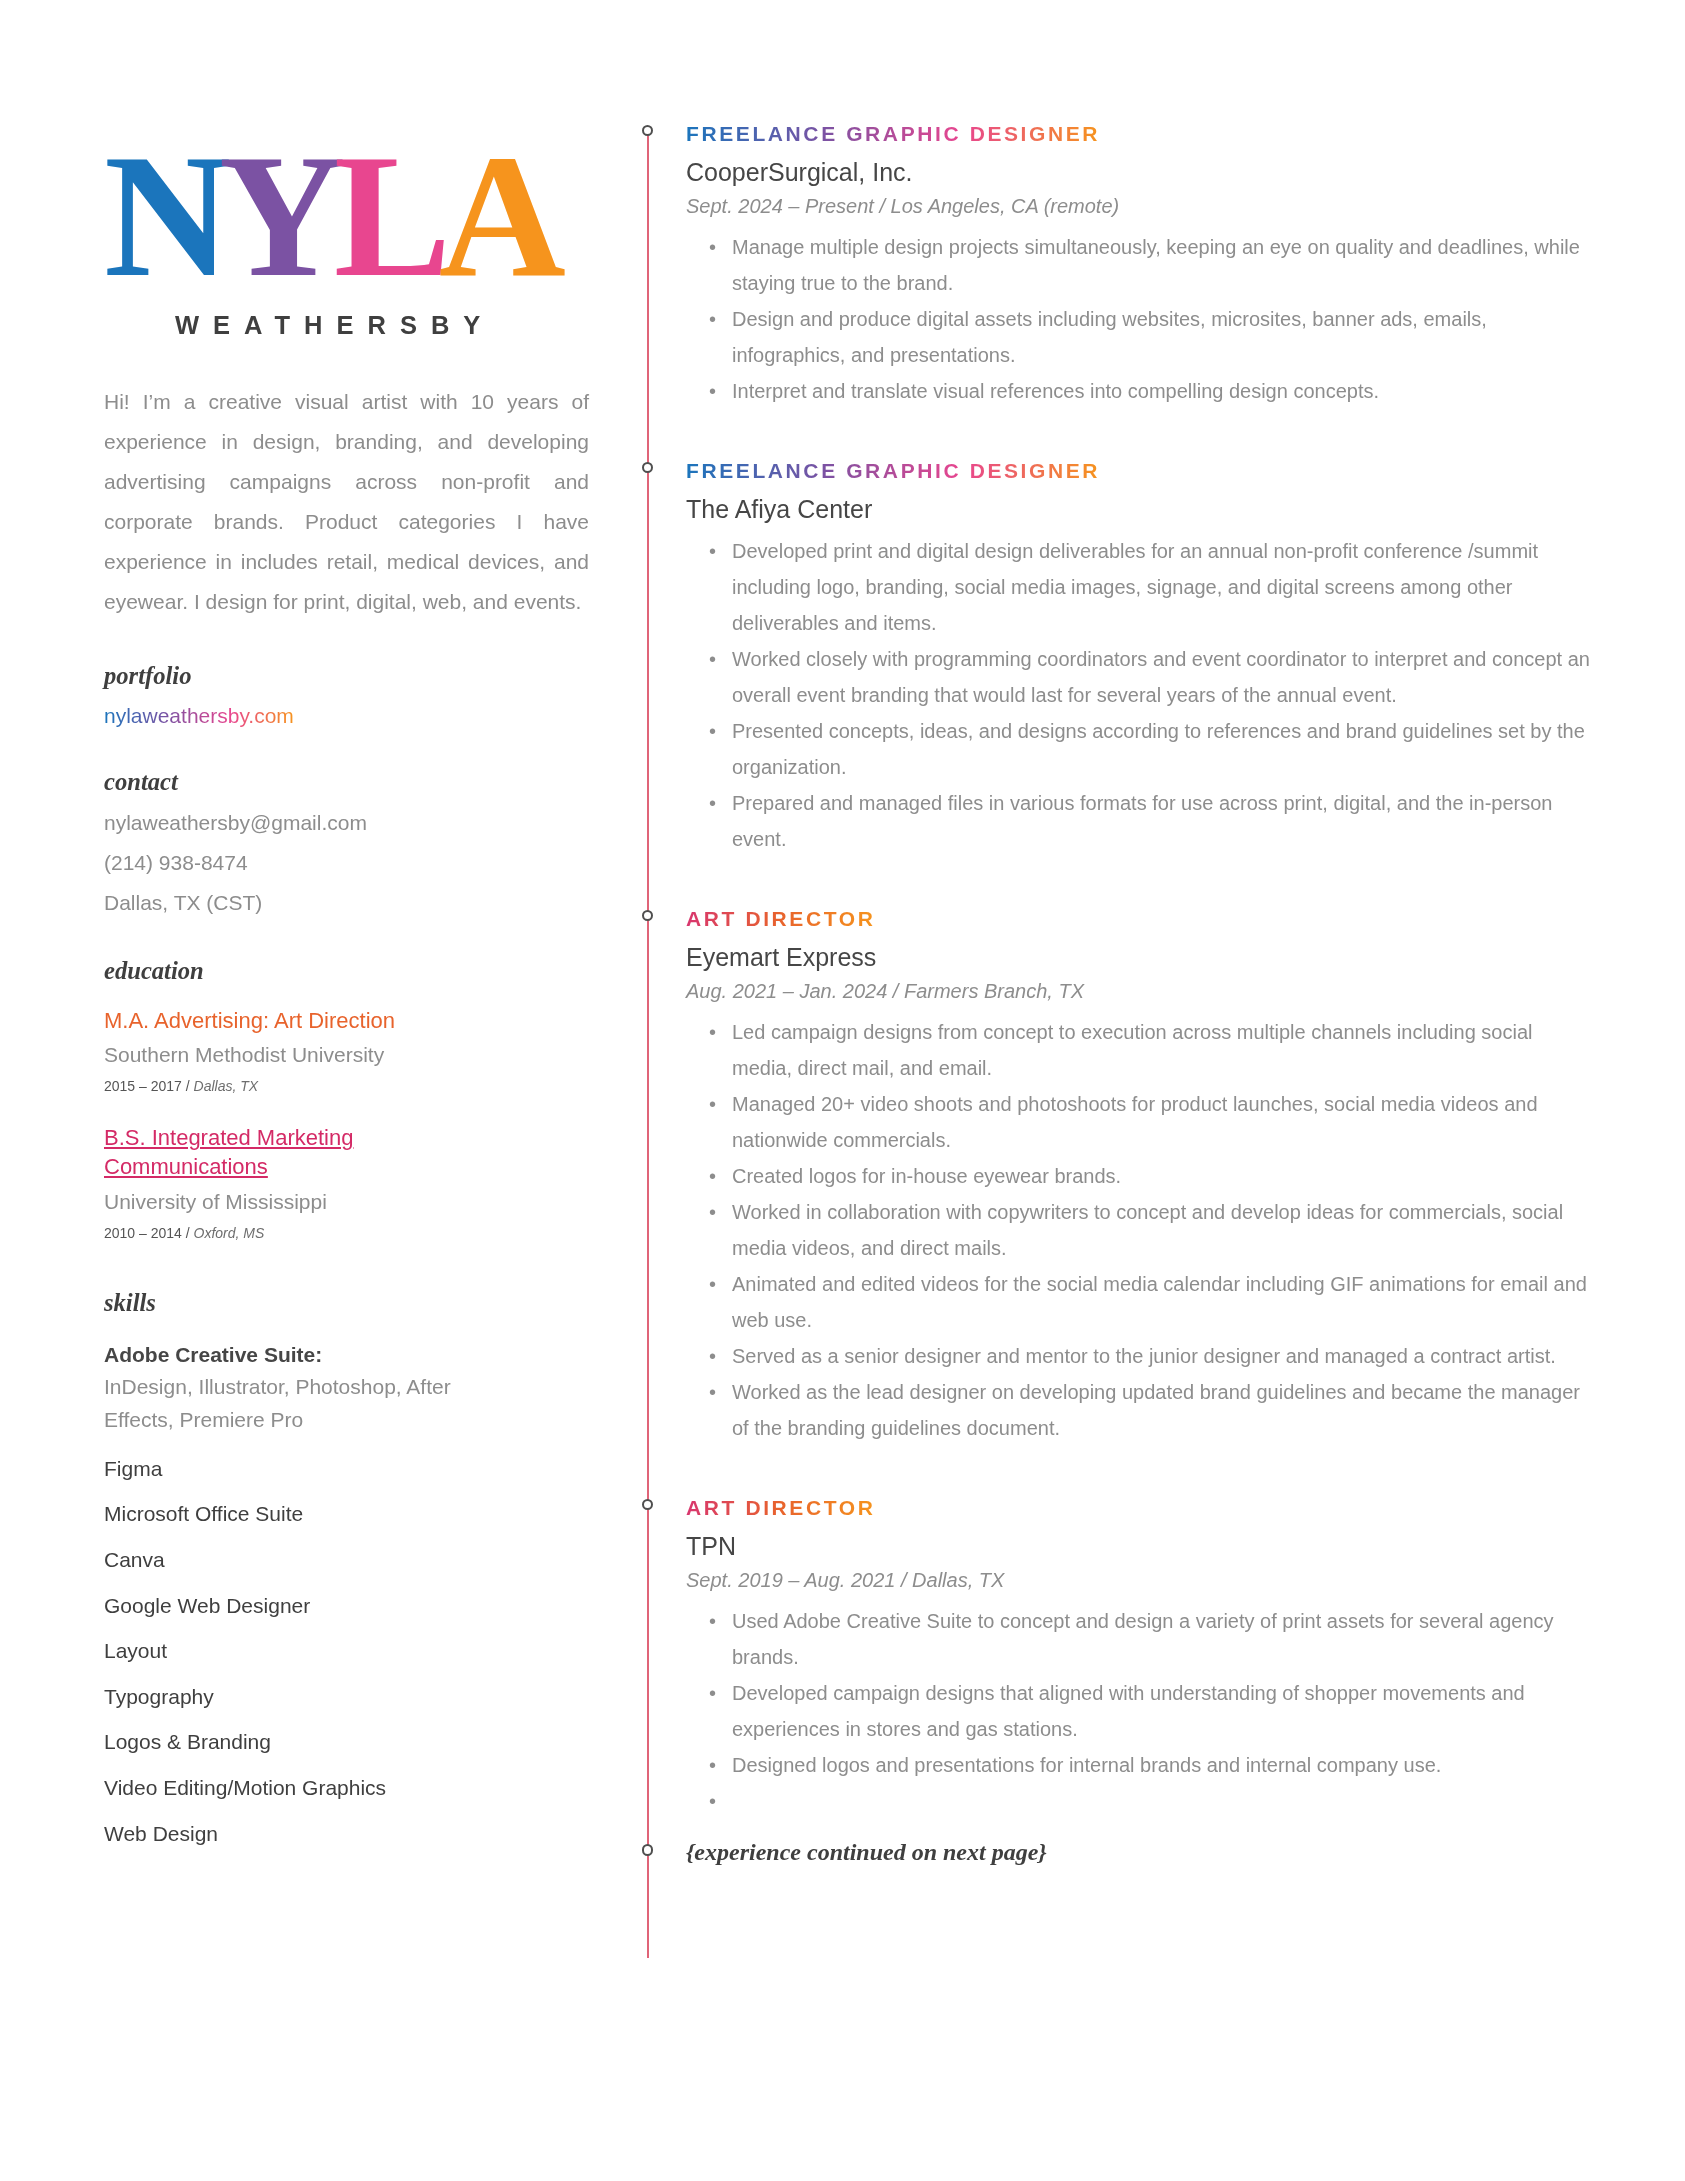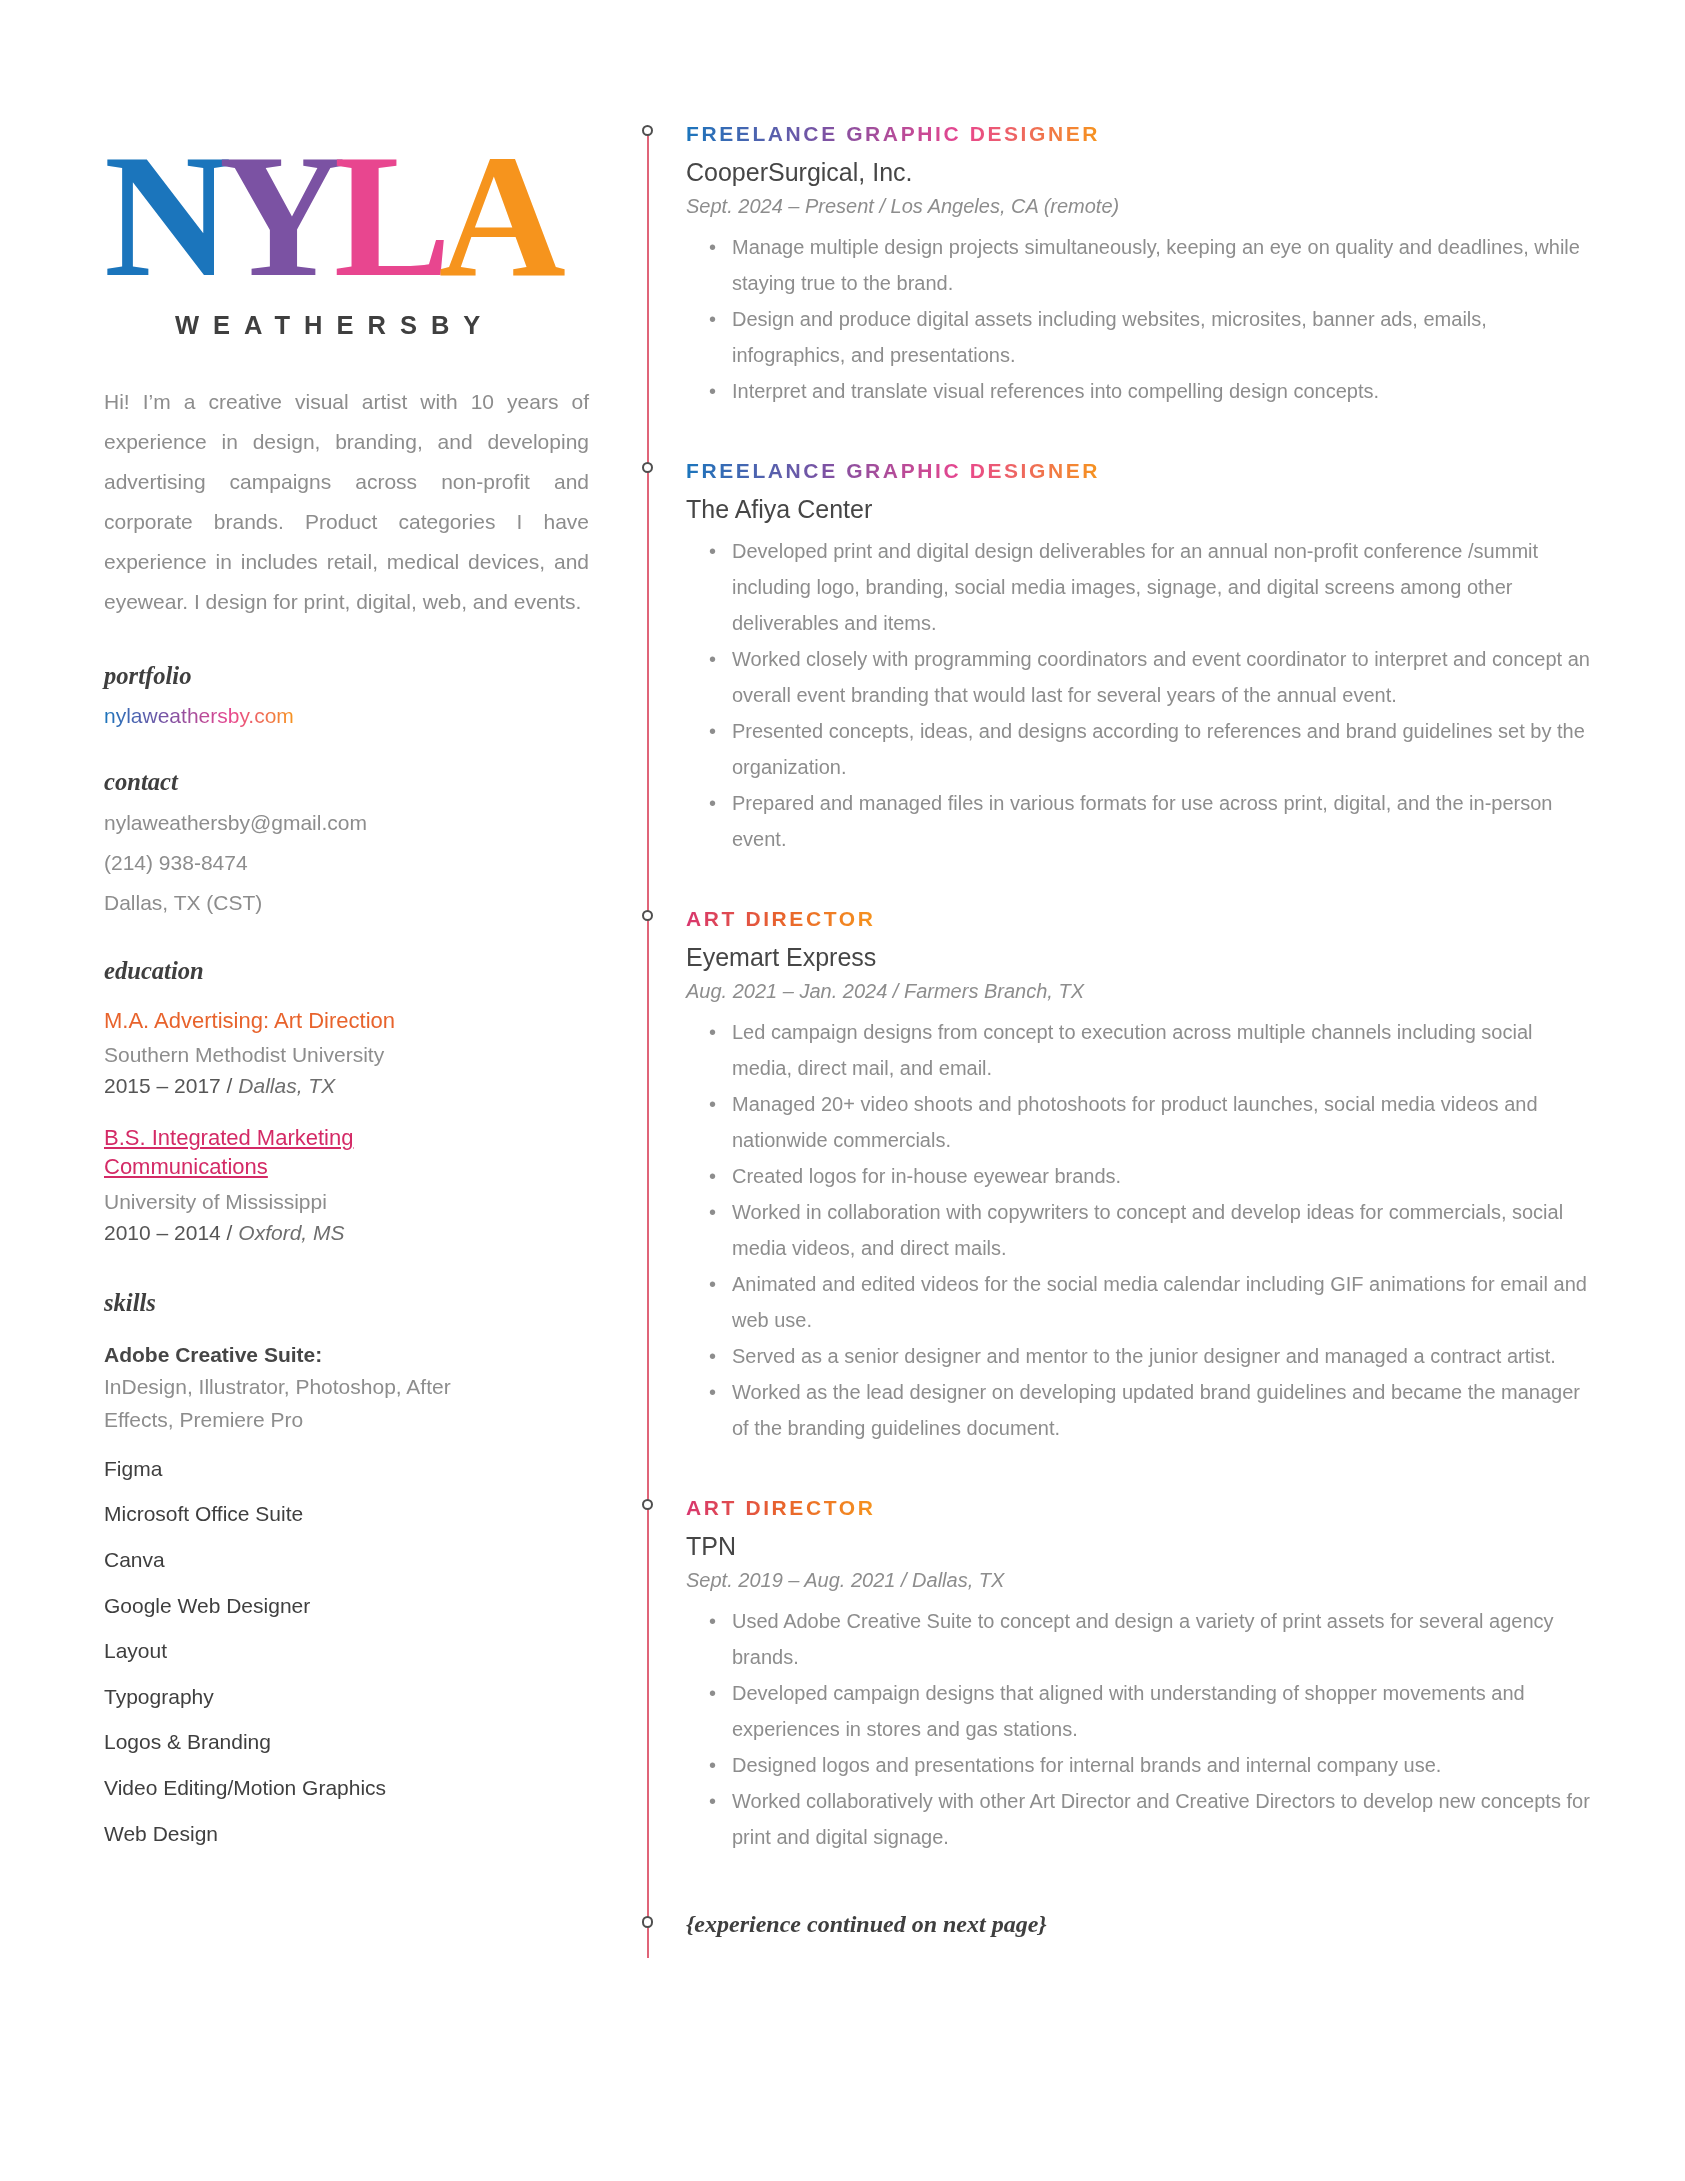--- a/index.html
+++ b/index.html
@@ -24,21 +24,21 @@
   .sec { font-family:"Liberation Serif","DejaVu Serif",serif; font-style:italic; font-weight:bold;
          font-size:24.6px; color:#3F3F3F; margin-top:40px; }
   .link { display:inline-block; margin-top:14px; font-size:21px; text-decoration:none; cursor:pointer; }
 
   .contact-block { margin-top:4px; }
   .contact-line { font-size:21px; color:#8D8D8D; margin-top:12.3px; line-height:28px; }
 
   .edu-entry { margin-top:21px; }
   .edu-degree { font-size:22px; line-height:29px; max-width:377px; margin-bottom:5.3px; }
   .edu-school { font-size:21px; color:#8D8D8D; line-height:30px; }
-  .edu-years-line { font-size:21px; color:#555555; line-height:32px; }
+  .edu-years-line { font-size:14px; color:#555555; line-height:32px; }
   .edu-loc { font-style:italic; color:#6E6E6E; }
 
   .skill-label { margin-top:23px; font-size:21px; font-weight:bold; color:#464646; line-height:30px; }
   .skill-tools { font-size:21px; color:#8D8D8D; line-height:33px; max-width:377px; }
   .skill-item { font-size:21px; color:#3F3F3F; margin-top:21px; line-height:24.6px; }
 
   
   .right { position:absolute; left:686px; top:121px; width:904px; }
   .job { position:relative; margin-bottom:49px; }
   .grad { -webkit-background-clip:text; background-clip:text; color:transparent; }
@@ -129,21 +129,21 @@
             <div class="bullet"><span class="bullet-mark">•</span><span>Created logos for in-house eyewear brands.</span></div>
             <div class="bullet"><span class="bullet-mark">•</span><span>Worked in collaboration with copywriters to concept and develop ideas for commercials, social media videos, and direct mails.</span></div>
             <div class="bullet"><span class="bullet-mark">•</span><span>Animated and edited videos for the social media calendar including GIF animations for email and web use.</span></div>
             <div class="bullet"><span class="bullet-mark">•</span><span>Served as a senior designer and mentor to the junior designer and managed a contract artist.</span></div>
             <div class="bullet"><span class="bullet-mark">•</span><span>Worked as the lead designer on developing updated brand guidelines and became the manager of the branding guidelines document.</span></div>
           </div></section>
         <section class="job"><span class="dot"></span><h2 class="job-title grad" style="background-image: linear-gradient(90deg, rgb(216, 54, 111), rgb(232, 99, 44), rgb(246, 148, 29));">ART DIRECTOR</h2><div class="job-company">TPN</div><div class="job-dates">Sept. 2019 – Aug. 2021 / Dallas, TX</div><div class="job-bullets">
             <div class="bullet"><span class="bullet-mark">•</span><span>Used Adobe Creative Suite to concept and design a variety of print assets for several agency brands.</span></div>
             <div class="bullet"><span class="bullet-mark">•</span><span>Developed campaign designs that aligned with understanding of shopper movements and experiences in stores and gas stations.</span></div>
             <div class="bullet"><span class="bullet-mark">•</span><span>Designed logos and presentations for internal brands and internal company use.</span></div>
-            <div class="bullet"><span class="bullet-mark">•</span><span>Worked collaboratively with other Art Director and Creative Directors to develop new concepts for print and digital signage.</span></div>
+            <div class="bullet"><span class="bullet-mark">•</span></div>
           </div></section>
       </div>
     <div class="continued">
       <span class="dot"></span>
       <span>{experience continued on next page}</span>
     </div>
   </main>
 
 </div>
 

